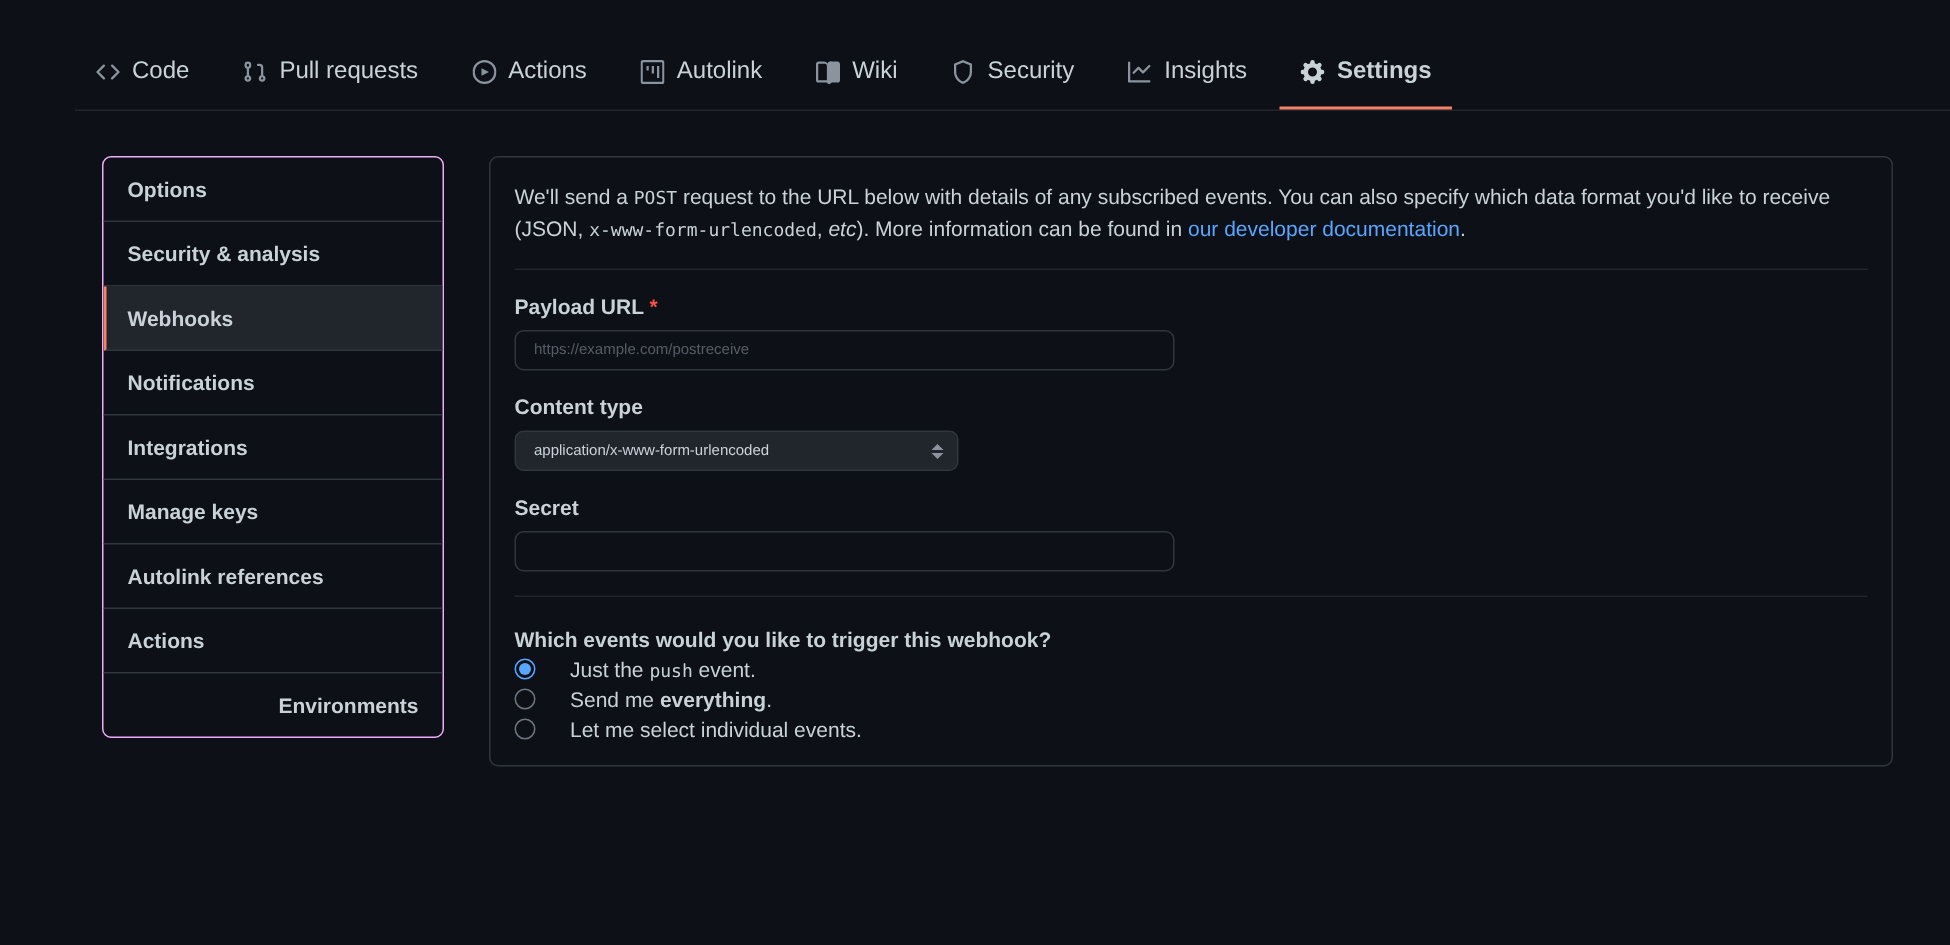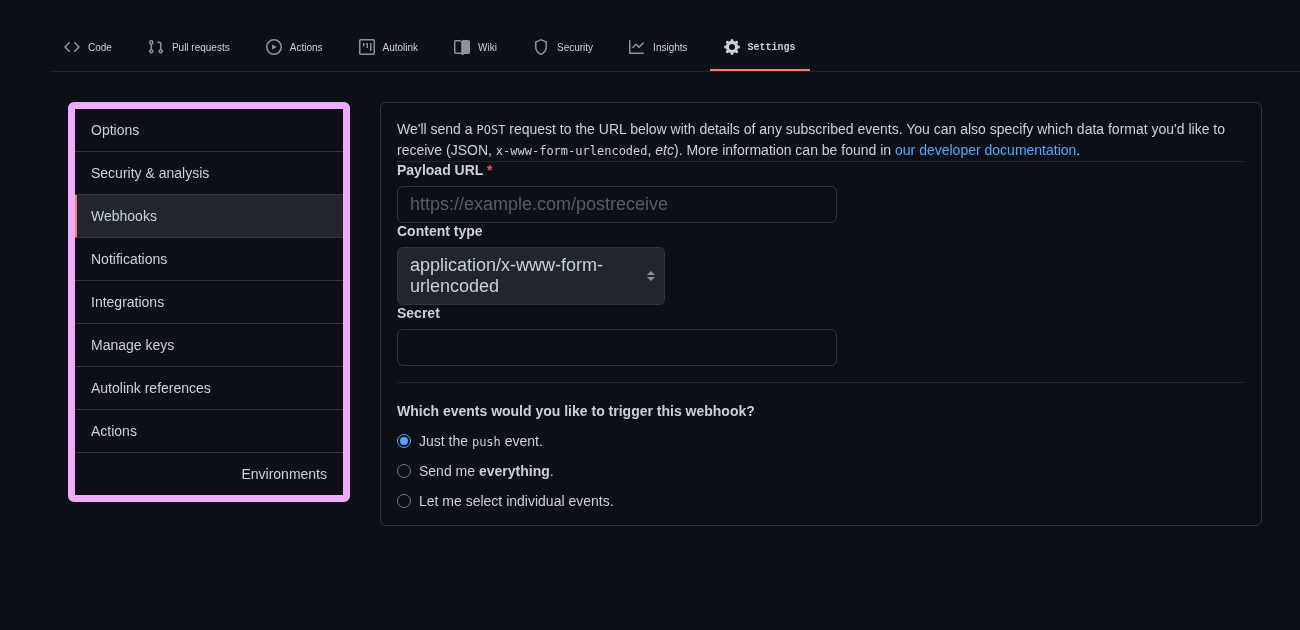--- a/index.html
+++ b/index.html
@@ -21,38 +21,39 @@
     border-bottom: 1px solid #21262d;
     margin-top: 30px;
   }
   .tab {
     display: flex;
     align-items: center;
     gap: 8px;
     padding: 9px 14px 14px;
     color: #c9d1d9;
     cursor: pointer;
-    font-size: 10px;
+    font-size: 16px;
     border-bottom: 2px solid transparent;
   }
-  .tab.active { border-bottom-color: #f78166; font-weight: 600; font-family: Liberation Mono, monospace; }
+  .tab.active { border-bottom-color: #f78166; font-weight: 600; }
   .tab svg { fill: #8b949e; }
   .tab.active svg { fill: #c9d1d9; }
 
   .main-wrap {
     display: flex;
     padding: 30px 20px 0 68px;
     gap: 30px;
   }
   .sidebar {
-    width: 282px;
-    border: 7px solid #f0abfc;
+    width: 228px;
+    border: 1px solid #f0abfc;
     border-radius: 6px;
     overflow: hidden;
     align-self: flex-start;
+    font-weight: bold;
   }
   .sidebar-item {
     padding: 13px 16px;
     border-bottom: 1px solid #30363d;
     cursor: pointer;
     font-size: 14px;
     color: #c9d1d9;
   }
   .sidebar-item:last-child { border-bottom: none; text-align: right; }
   .sidebar-item.active {
@@ -71,46 +72,46 @@
   .content-header {
     padding: 16px 16px;
     border-bottom: 1px solid #21262d;
     background: #161b22;
   }
   .breadcrumb-link { color: #58a6ff; }
   .breadcrumb-sep { color: #8b949e; margin: 0 2px; }
   .breadcrumb-current { color: #c9d1d9; font-weight: 600; }
 
   .content-body { padding: 16px 16px; }
-  .desc { color: #c9d1d9; line-height: 1.5; padding-bottom: 0; border-bottom: 1px solid #21262d; }
+  .desc { color: #c9d1d9; line-height: 1.5; padding-bottom: 16px; border-bottom: 1px solid #21262d; }
   .desc code { font-family: ui-monospace, SFMono-Regular, Menlo, monospace; font-size: 12px; }
   .desc a { color: #58a6ff; text-decoration: none; }
 
-  .form-group { }
+  .form-group { margin-top: 16px; }
   .form-group.last { padding-bottom: 16px; border-bottom: 1px solid #21262d; }
   .form-label { font-weight: 600; color: #c9d1d9; margin-bottom: 8px; display: block; }
   .req { color: #f85149; }
   .text-input, .select {
     background: #0d1117;
     border: 1px solid #30363d;
     border-radius: 6px;
     padding: 7px 12px;
     color: #c9d1d9;
-    font-size: 18px;
+    font-size: 10px;
     width: 440px;
   }
   .text-input::placeholder { color: #555d66; }
   .select-wrap { position: relative; display: inline-block; }
-  .select { background: #21262d; width: 268px; cursor: pointer; padding-right: 30px; }
+  .select { background: #21262d; width: 296px; cursor: pointer; padding-right: 30px; }
   .select-caret { position: absolute; right: 10px; top: 50%; transform: translateY(-50%); pointer-events: none; }
   .select-caret::before { content: ""; display:block; width:0; height:0; border-left:4px solid transparent; border-right:4px solid transparent; border-bottom:4px solid #8b949e; margin-bottom:2px;}
   .select-caret::after { content: ""; display:block; width:0; height:0; border-left:4px solid transparent; border-right:4px solid transparent; border-top:4px solid #8b949e;}
 
   .events-title { font-weight: 700; margin-top: 20px; }
-  .radio-row { margin-top: 14px; display: flex; align-items: center; gap: 8px; color: #c9d1d9; }
+  .radio-row { margin-top: 4px; display: flex; align-items: center; gap: 23px; color: #c9d1d9; }
   .radio {
     width: 14px; height: 14px; border-radius: 50%;
     border: 1px solid #6e7681; display: inline-block; position: relative;
   }
   .radio.checked { border-color: #58a6ff; }
   .radio.checked::after {
     content: ""; position: absolute; inset: 2px; border-radius: 50%;
     background: #58a6ff;
   }
   .radio-label code { font-family: ui-monospace, SFMono-Regular, Menlo, monospace; font-size: 12px; }

